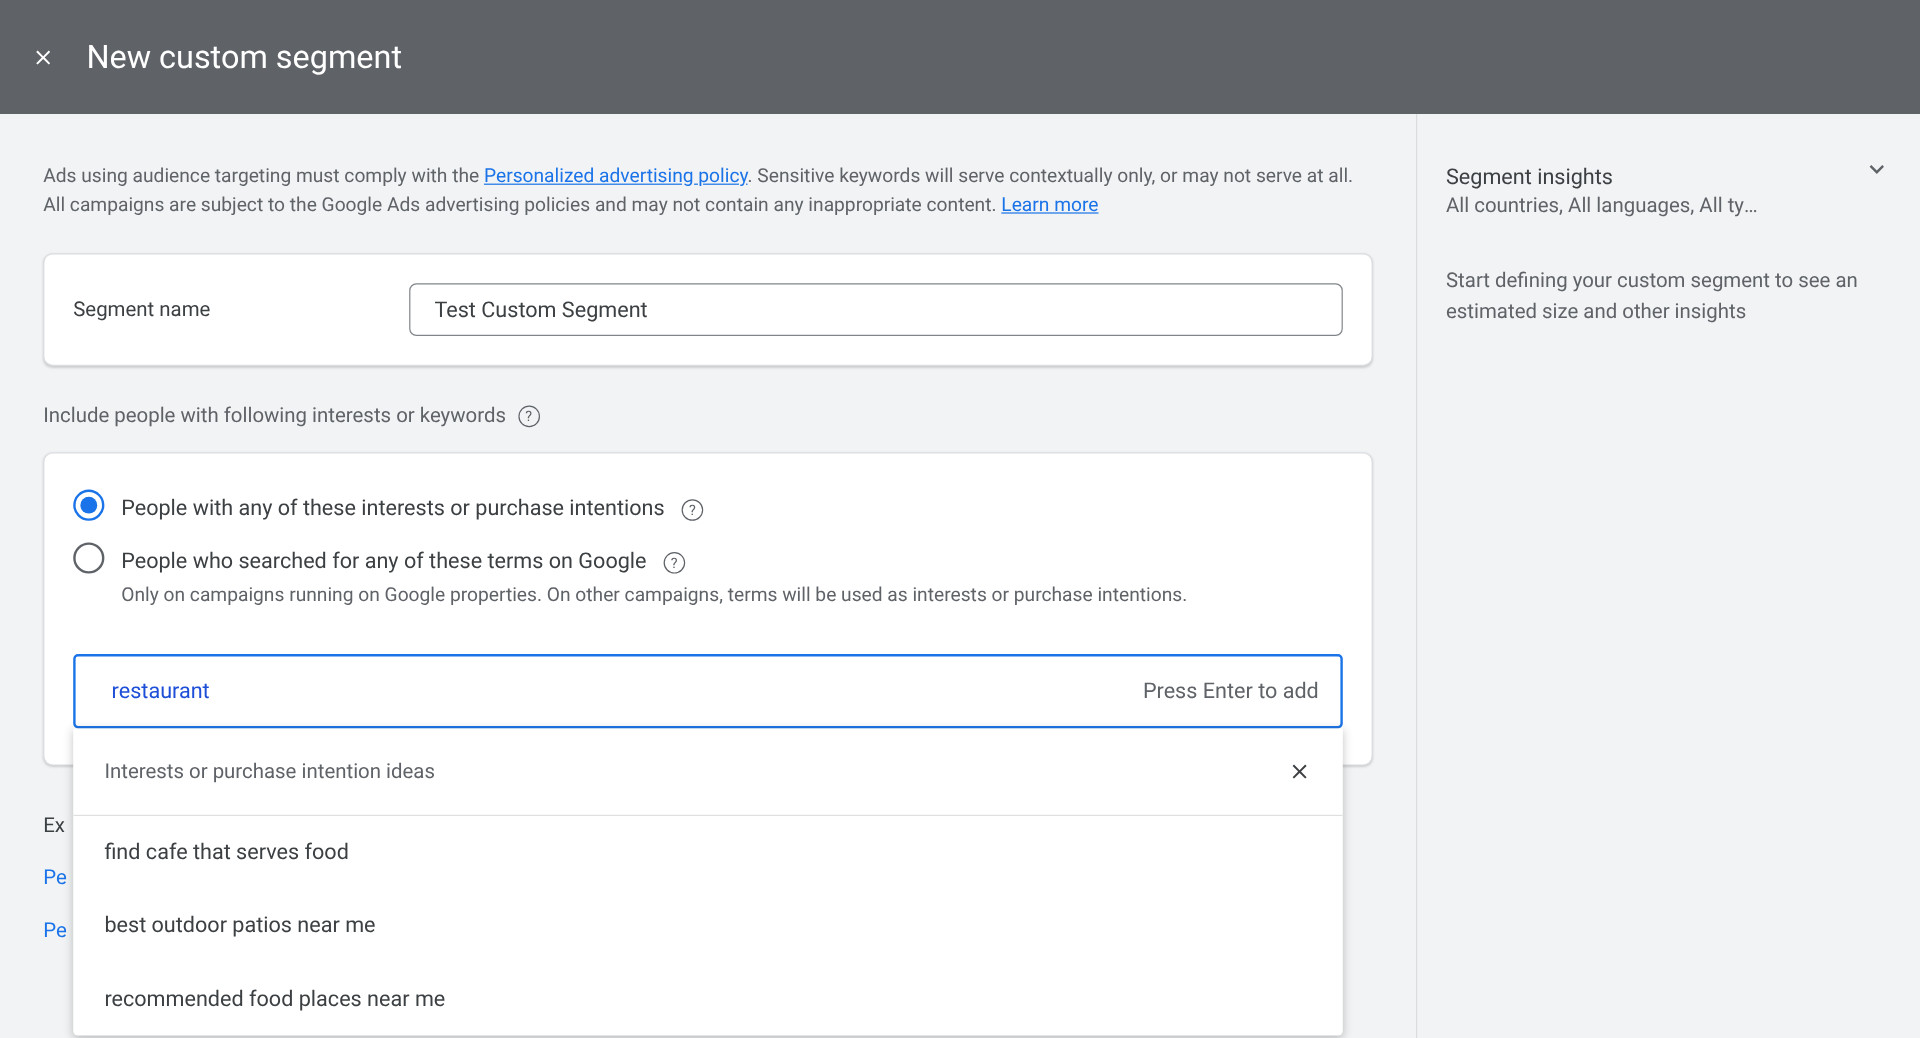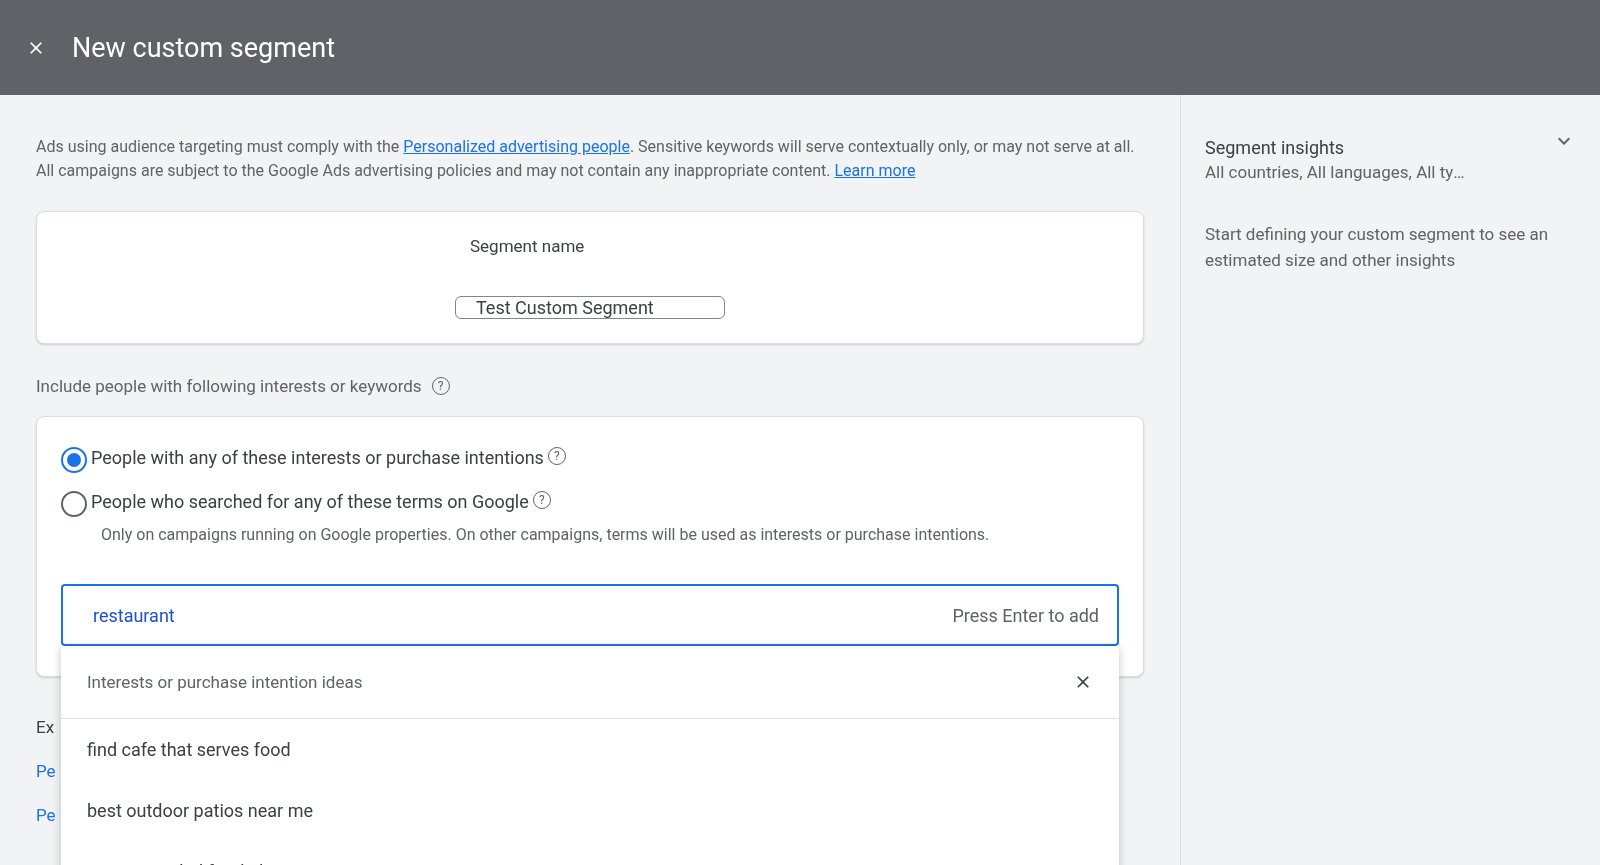--- a/index.html
+++ b/index.html
@@ -63,21 +63,20 @@
     }
     .notice a {
       color: #1a73e8;
       text-decoration: underline;
     }
     .card {
       background: #fff;
       border-radius: 8px;
       box-shadow: 0 1px 2px rgba(60,64,67,0.2);
       border: 1px solid #dadce0;
-      flex-direction: column;
     }
     .segment-name-card {
       padding: 24px;
       display: flex;
       align-items: center;
       gap: 40px;
     }
     .segment-name-label {
       font-size: 17px;
       color: #3c4043;
@@ -112,22 +111,22 @@
       font-size: 12px;
       color: #5f6368;
       cursor: pointer;
     }
     .options-card {
       padding: 30px 24px;
       position: relative;
     }
     .radio-row {
       display: flex;
-      align-items: flex-start;
-      gap: 4px;
+      align-items: flex-end;
+      gap: 14px;
       margin-bottom: 18px;
     }
     .radio {
       width: 26px;
       height: 26px;
       border: 2px solid #5f6368;
       border-radius: 50%;
       display: flex;
       align-items: center;
       justify-content: center;
@@ -276,21 +275,21 @@
     <svg viewBox="0 0 24 24">
         <path d="M19 6.41L17.59 5 12 10.59 6.41 5 5 6.41 10.59 12 5 17.59 6.41 19 12 13.41 17.59 19 19 17.59 13.41 12z"></path>
       </svg>
   </div>
   <div class="header-title">New custom segment</div>
 </div>
 
 <div class="container">
   <div class="main">
     <div class="notice">
-      <span>Ads using audience targeting must comply with the </span><a href="#">Personalized advertising people</a><span>. Sensitive keywords will serve contextually only, or may not serve at all. All campaigns are subject to the Google Ads advertising policies and may not contain any inappropriate content. </span><a href="#">Learn more</a>
+      <span>Ads using audience targeting must comply with the </span><a href="#">Personalized advertising policy</a><span>. Sensitive keywords will serve contextually only, or may not serve at all. All campaigns are subject to the Google Ads advertising policies and may not contain any inappropriate content. </span><a href="#">Learn more</a>
     </div>
 
     <div class="card segment-name-card">
       <div class="segment-name-label">Segment name</div>
       <input class="segment-name-input" type="text" value="Test Custom Segment" style="">
     </div>
 
     <div class="section-label">
       <span>Include people with following interests or keywords</span>
       <span class="help-icon">?</span>

